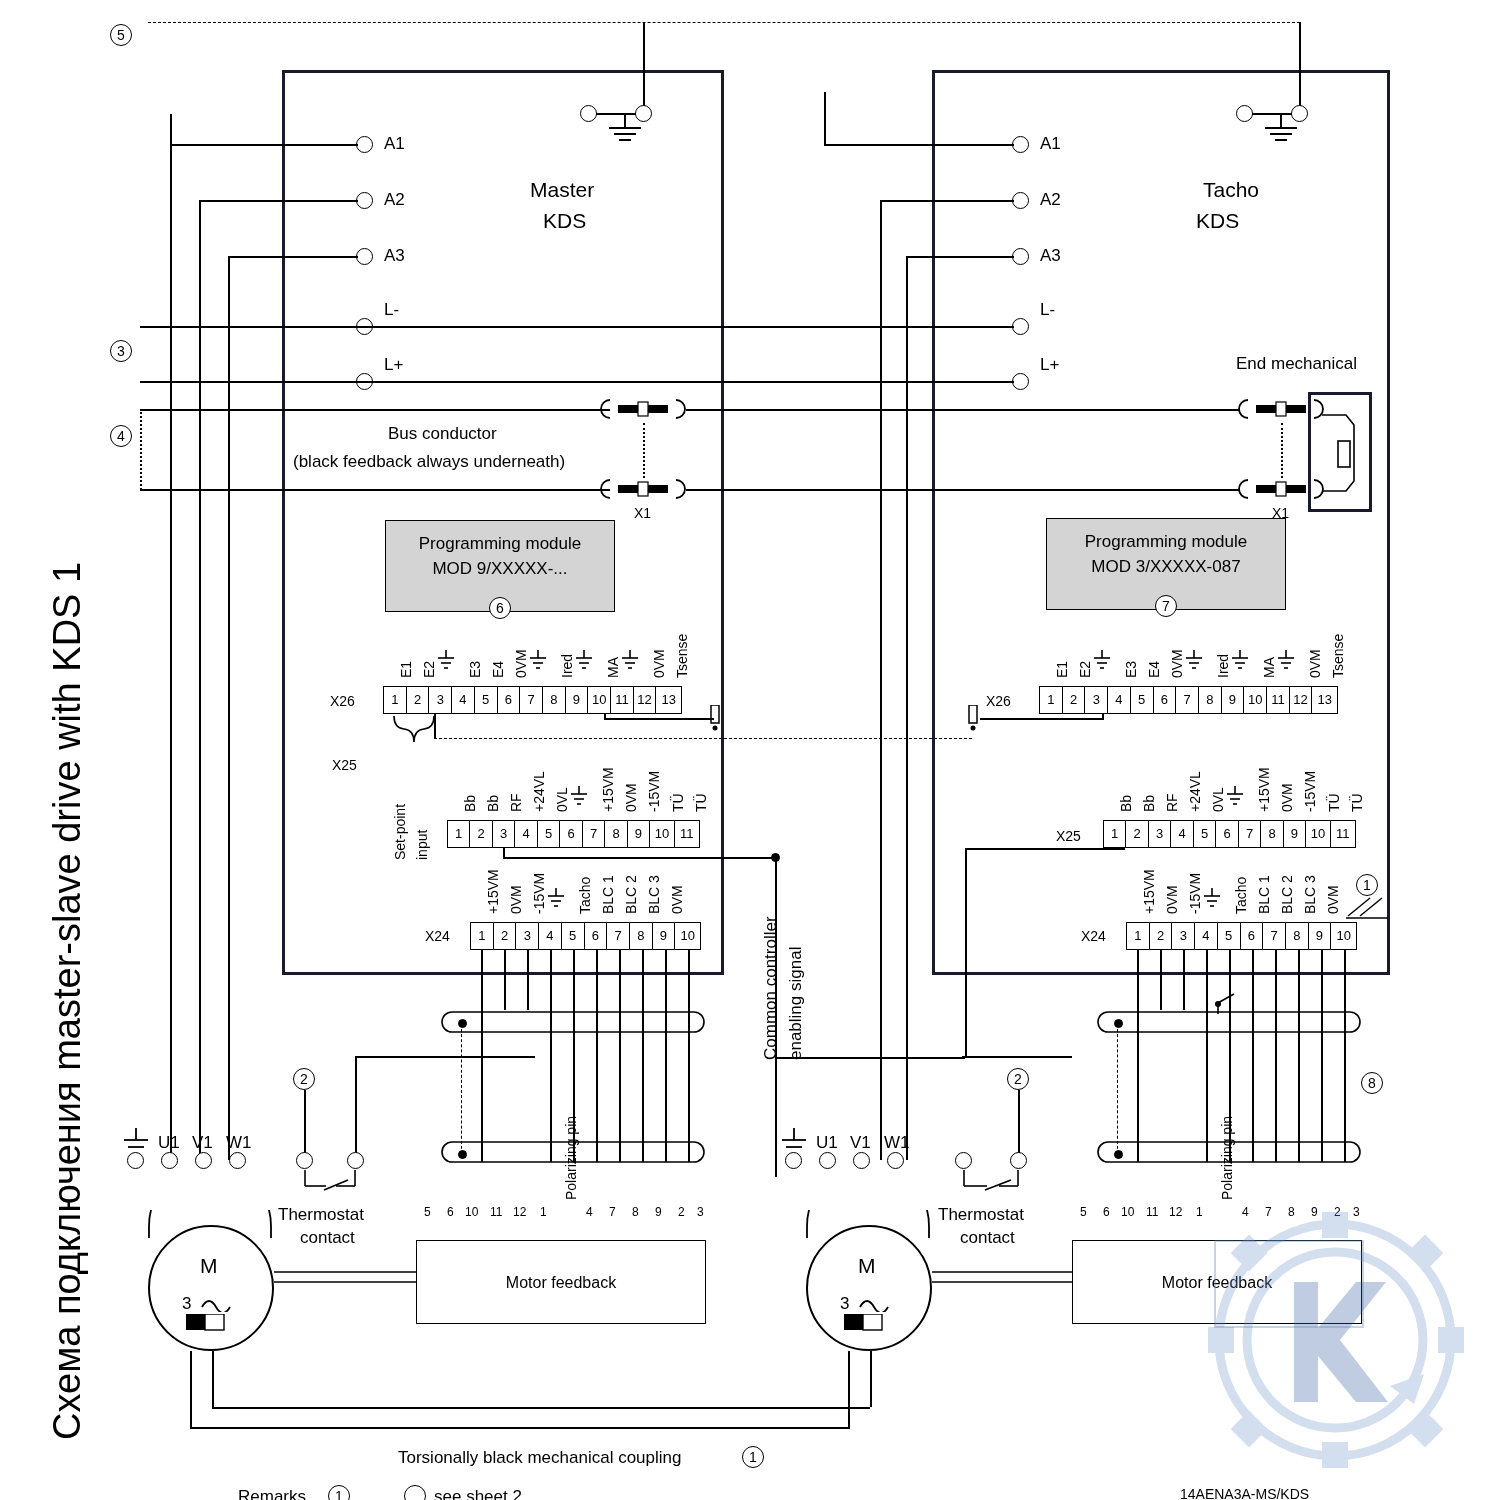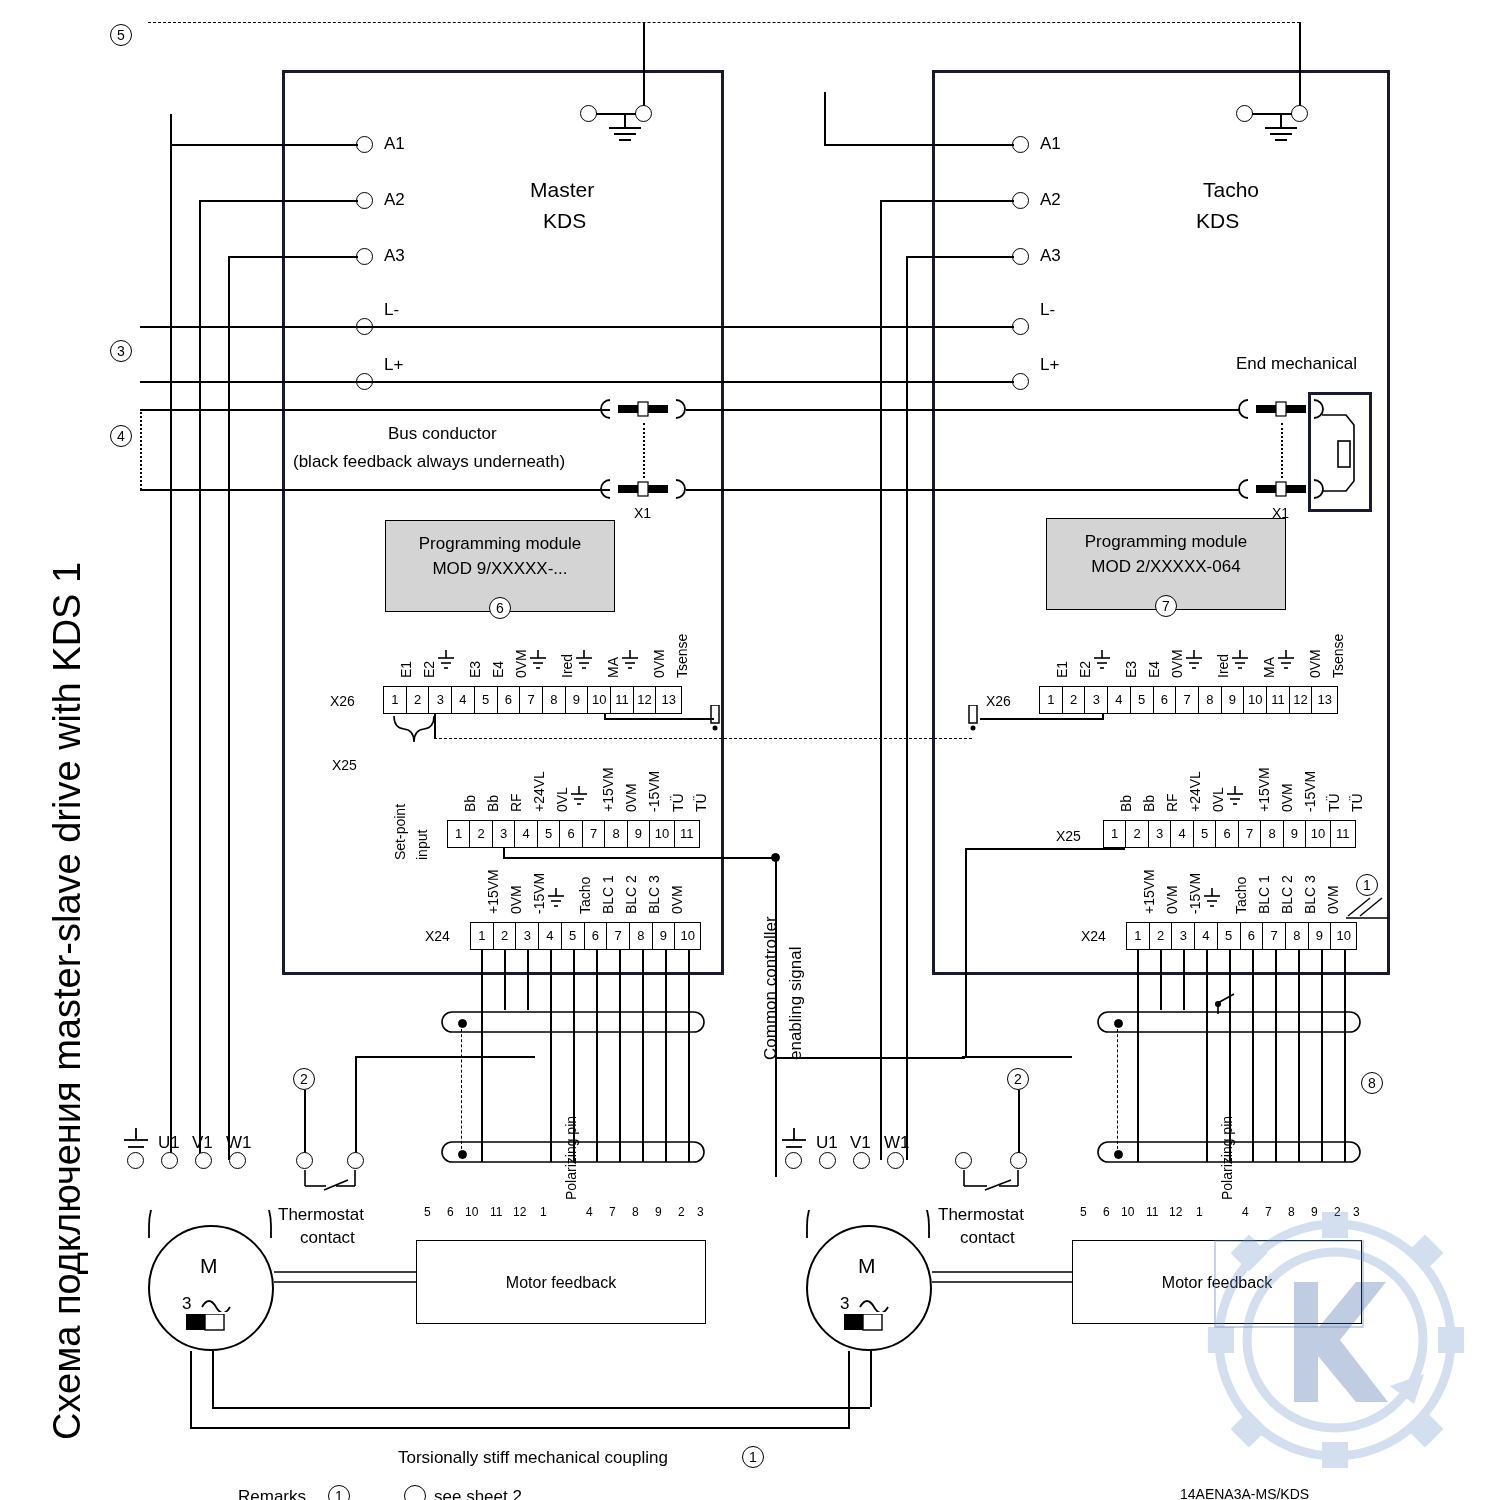--- a/index.html
+++ b/index.html
@@ -168,21 +168,21 @@
 </div>
 
 <div class="pm" style="left:385px;top:520px;width:230px;height:92px;">
   <span>Programming module</span><br>
   <span>MOD 9/XXXXX-...</span>
 </div>
 <div class="numc" style="left:489px;top:597px;">6</div>
 
 <div class="pm" style="left:1046px;top:518px;width:240px;height:92px;">
   <span>Programming module</span><br>
-  <span>MOD 2/XXXXX-064</span>
+  <span>MOD 3/XXXXX-087</span>
 </div>
 <div class="numc" style="left:1155px;top:595px;">7</div>
 
 <div class="lbl sm" style="left:330px;top:693px;">X26</div>
 <div class="strip" style="left:383px;top:686px;width:299px;height:28px;">
   <div style="width:23px;">1</div>
   <div style="width:23px;">2</div>
   <div style="width:23px;">3</div>
   <div style="width:23px;">4</div>
   <div style="width:23px;">5</div>
@@ -652,21 +652,21 @@
 
 <div class="numc" style="left:1361px;top:1072px;">8</div>
 
 <div class="vline" style="left:190px;top:1351px;height:76px;"></div>
 <div class="vline" style="left:212px;top:1351px;height:56px;"></div>
 <div class="vline" style="left:848px;top:1351px;height:76px;"></div>
 <div class="vline" style="left:870px;top:1351px;height:56px;"></div>
 <div class="hline" style="left:190px;top:1427px;width:660px;"></div>
 <div class="hline" style="left:212px;top:1407px;width:658px;"></div>
 
-<div class="lbl" style="left:398px;top:1448px;">Torsionally stiff mechanical coupling</div>
+<div class="lbl" style="left:398px;top:1448px;">Torsionally black mechanical coupling</div>
 <div class="numc" style="left:742px;top:1446px;">1</div>
 
 <div class="lbl" style="left:238px;top:1487px;">Remarks</div>
 <div class="numc" style="left:328px;top:1485px;">1</div>
 <div class="lbl" style="left:360px;top:1487px;">....</div>
 <div class="numc" style="left:404px;top:1485px;"></div>
 <div class="lbl" style="left:434px;top:1487px;">see sheet 2</div>
 
 <div class="lbl sm" style="left:1180px;top:1486px;">14AENA3A-MS/KDS</div>
 

